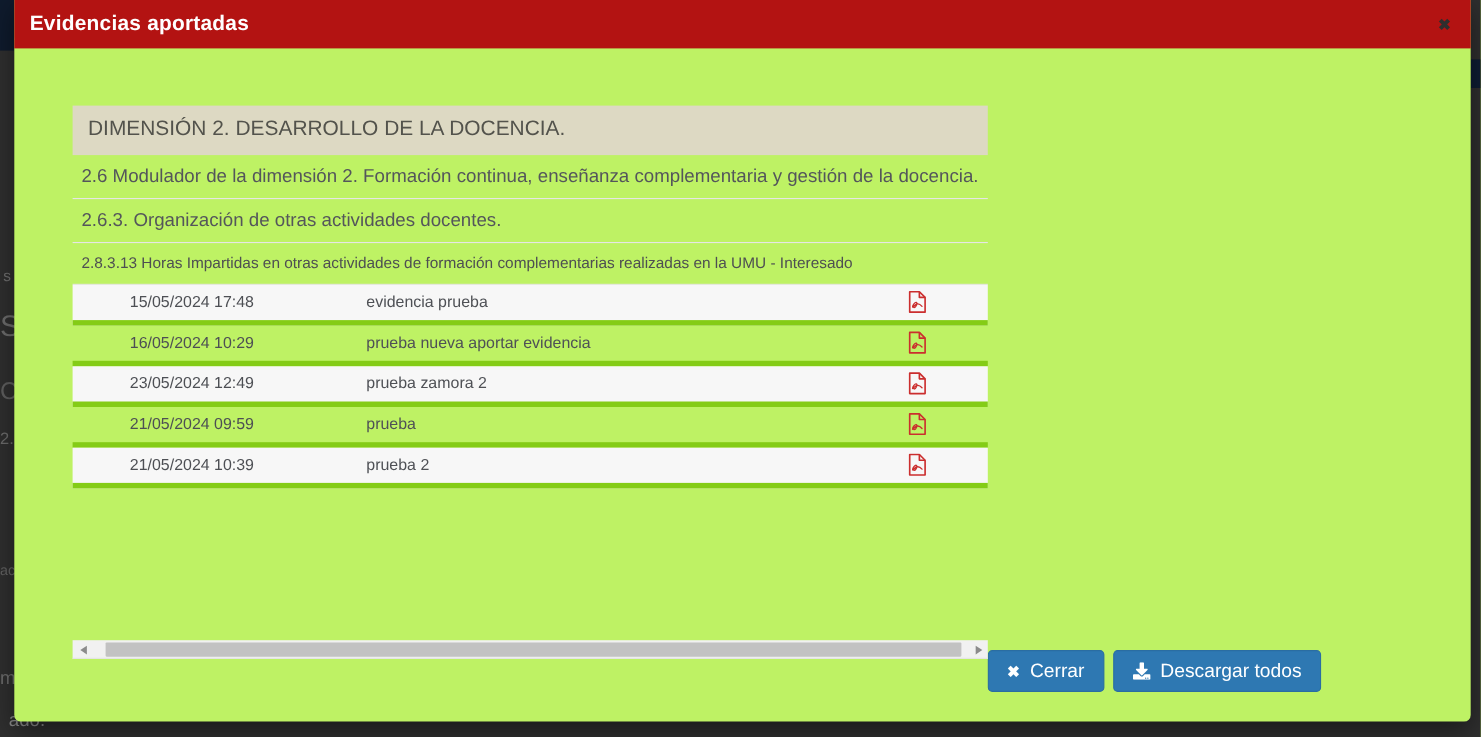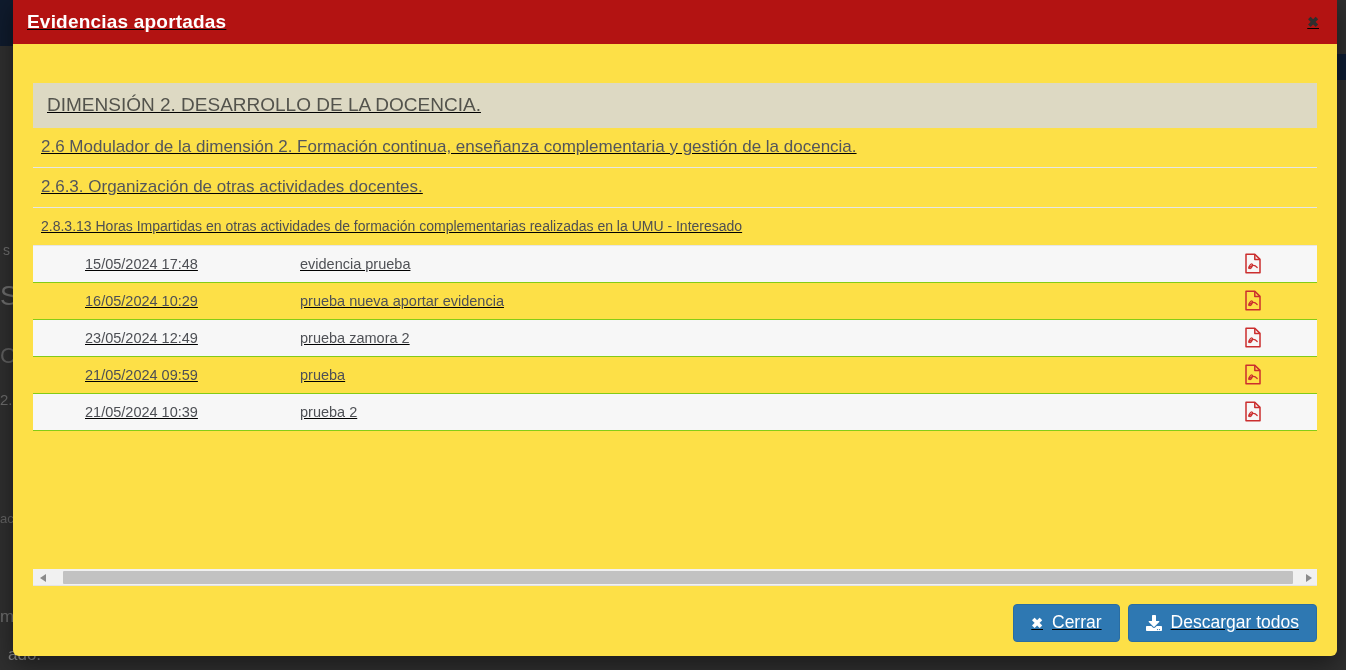--- a/index.html
+++ b/index.html
@@ -11,49 +11,49 @@
   }
   
   .backdrop { position:absolute; inset:0; background:#2f2f2f; }
   .bd-navy-left  { position:absolute; left:0; top:0; width:13px; height:46px; background:#0f1b2d; }
   .bd-navy-right { position:absolute; left:1337px; top:54px; width:9px; height:26px; background:#0e1d33; }
   .frag { position:absolute; font-family:"Liberation Sans",sans-serif; line-height:1; white-space:nowrap; }
 
   
   .modal {
     position:absolute; left:13px; top:0; width:1324px; height:656px;
-    background:#fde047; border-radius:0 0 6px 6px;
+    background:#bef264; border-radius:0 0 6px 6px;
     box-shadow:0 8px 24px rgba(0,0,0,.45);
-    display:flex; flex-direction:column;text-decoration:underline;
+    display:flex; flex-direction:column;
   }
   .modal-header {
     height:44px; flex:0 0 44px; background:#b31312;
     display:flex; align-items:center; justify-content:space-between;
     padding:0 16px 0 14px;
   }
   .modal-title { color:#ffffff; font-size:19px; font-weight:700; letter-spacing:.2px; }
   .modal-close {
     background:none; border:none; cursor:pointer;
     color:#2e2e2e; font-size:14px; font-weight:700; line-height:1; padding:2px;
   }
-  .modal-body { flex:1; display:flex; flex-direction:column; padding:3px 20px; }
+  .modal-body { flex:1; display:flex; flex-direction:row; padding:16px 20px;margin-left:33px; }
 
   .scroll-area { margin-top:36px; height:503px; position:relative; }
 
   .dim-header {
     background:#ddd9c3; color:#53534c;
     font-size:19px; padding:9px 14px 10px; line-height:1.35;
   }
   .text-row { border-bottom:1px solid #e6e6e6; color:#54565b; }
   .row-lg { font-size:17px; padding:9px 8px 10px; }
   .row-sm { font-size:14px; padding:10px 8px 11px; color:#4e4f52; }
 
   .ev-row {
     display:flex; align-items:center; height:37px;
-    border-bottom:1px solid #84cc16;
+    border-bottom:5px solid #84cc16;
     padding:0 55px 0 52px; font-size:14.5px; color:#4f5156;
   }
   .ev-row.odd { background:#f7f7f7; }
   .ev-date { width:215px; flex:0 0 215px; color:#4d4f54; }
   .ev-desc { flex:1; }
   .ev-file { flex:0 0 auto; display:flex; align-items:center; cursor:pointer; text-decoration:none; }
 
   
   .hscrollbar {
     position:absolute; left:0; right:0; bottom:0; height:17px;

